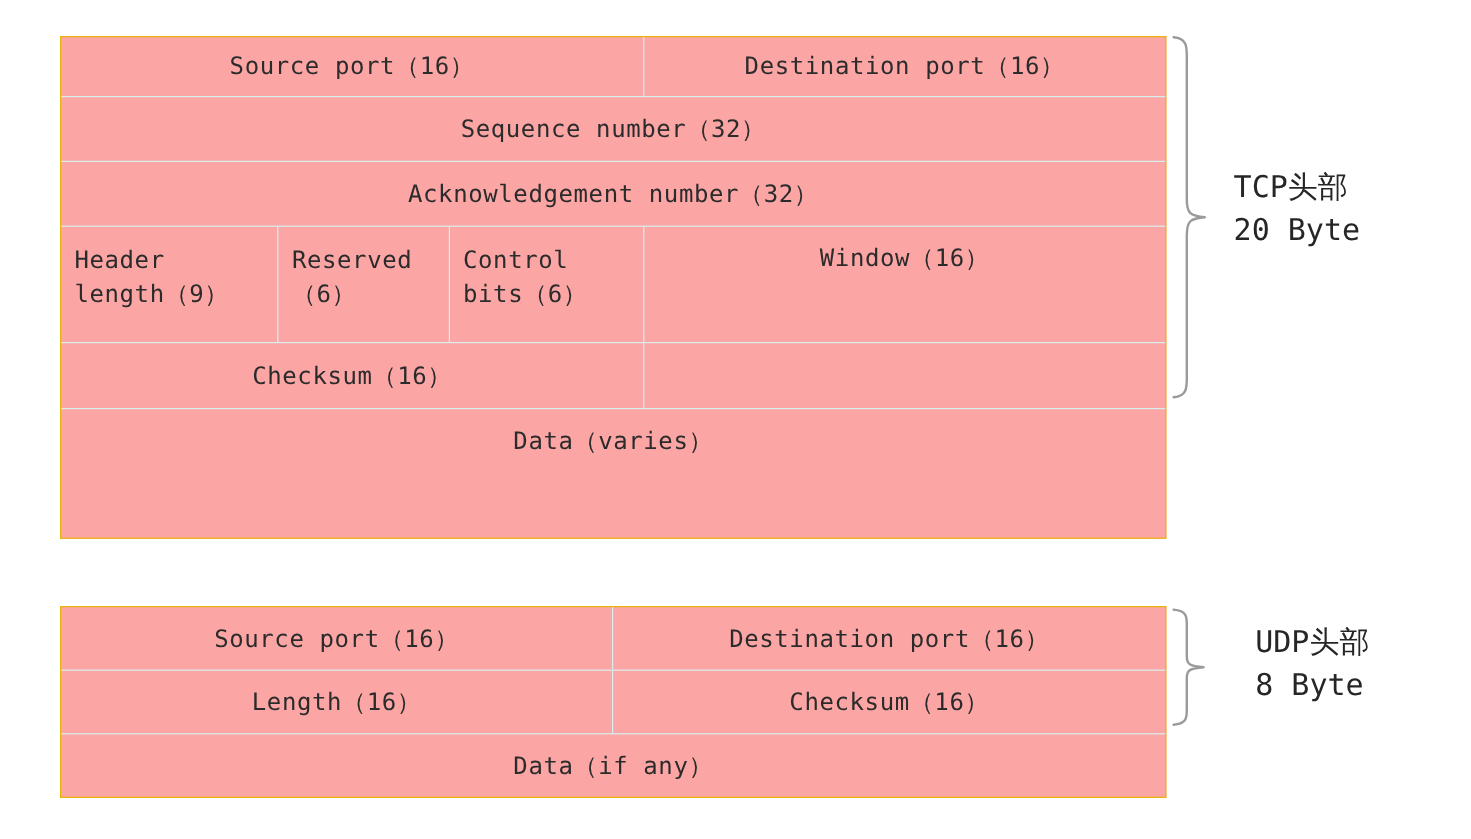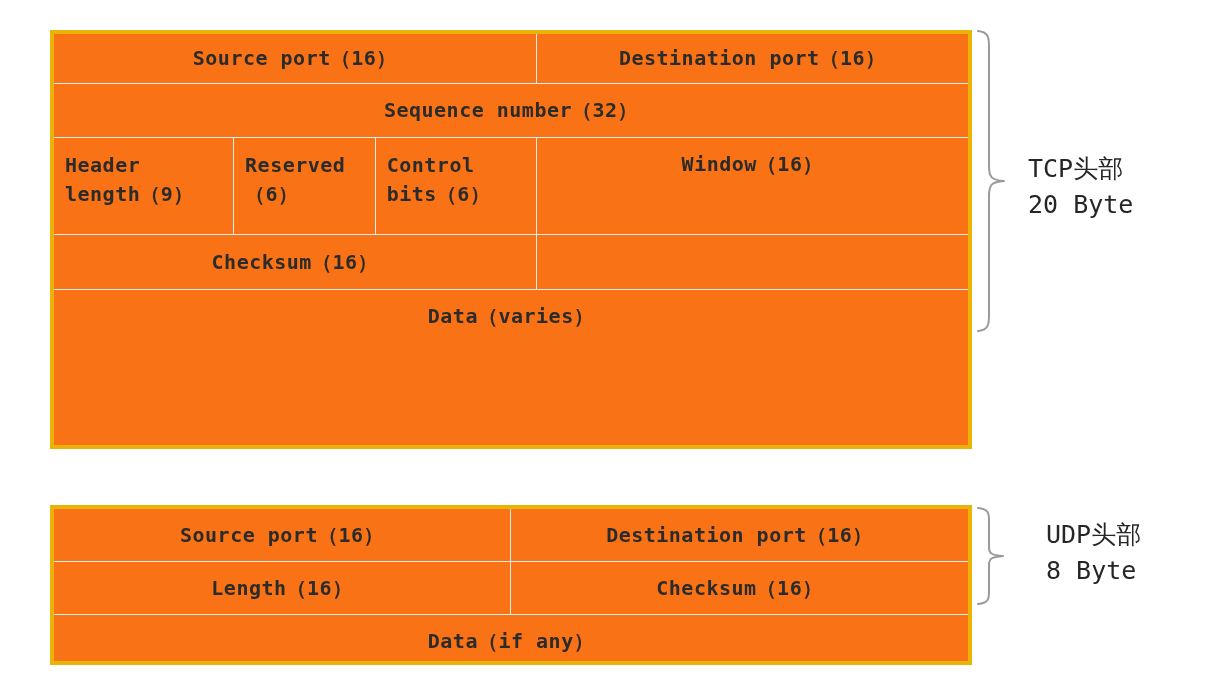--- a/index.html
+++ b/index.html
@@ -12,23 +12,22 @@
     height: 699px;
     position: relative;
     font-family: "DejaVu Sans Mono", "Liberation Mono", monospace;
     overflow: hidden;
   }
 
   
   .hdr-table {
     position: absolute;
     box-sizing: border-box;
-    border: 4px solid #eab308;
-    background: #f97316;
-    font-weight: bold;
+    border: 1px solid #eab308;
+    background: #fca5a5;
   }
   .row {
     display: flex;
     box-sizing: border-box;
     width: 100%;
     border-bottom: 1px solid #d9efef;
   }
   .row.last { border-bottom: none; }
   .cell {
     box-sizing: border-box;
@@ -93,33 +92,36 @@
 
   
   .annot {
     position: absolute;
     color: #262626;
     font-size: 25px;
     line-height: 1.45;
     white-space: pre-line;
     font-family: "DejaVu Sans Mono", "Liberation Mono", monospace;
   }
-  #tcp-annot { left: 1028px; top: 151px; }
+  #tcp-annot { left: 1028px; top: 138px; }
   #udp-annot { left: 1022px; top: 517px; margin-left: 24px; }
 </style>
 </head>
 <body>
 
 <div class="hdr-table" id="tcp-table">
   <div class="row" id="tcp-row-ports">
     <div class="cell" style="width:52.8%">Source port（16）</div>
     <div class="cell last" style="width:47.2%">Destination port（16）</div>
   </div>
   <div class="row" id="tcp-row-seq">
     <div class="cell last" style="width:100%">Sequence number（32）</div>
+  </div>
+  <div class="row" id="tcp-row-ack">
+    <div class="cell last" style="width:100%">Acknowledgement number（32）</div>
   </div>
   <div class="row" id="tcp-row-flags">
     <div class="cell left" style="width:19.7%">Header
 length（9）</div>
     <div class="cell left" style="width:15.5%">Reserved
 （6）</div>
     <div class="cell left" style="width:17.6%">Control
 bits（6）</div>
     <div class="cell last topalign" style="width:47.2%">Window（16）</div>
   </div>

